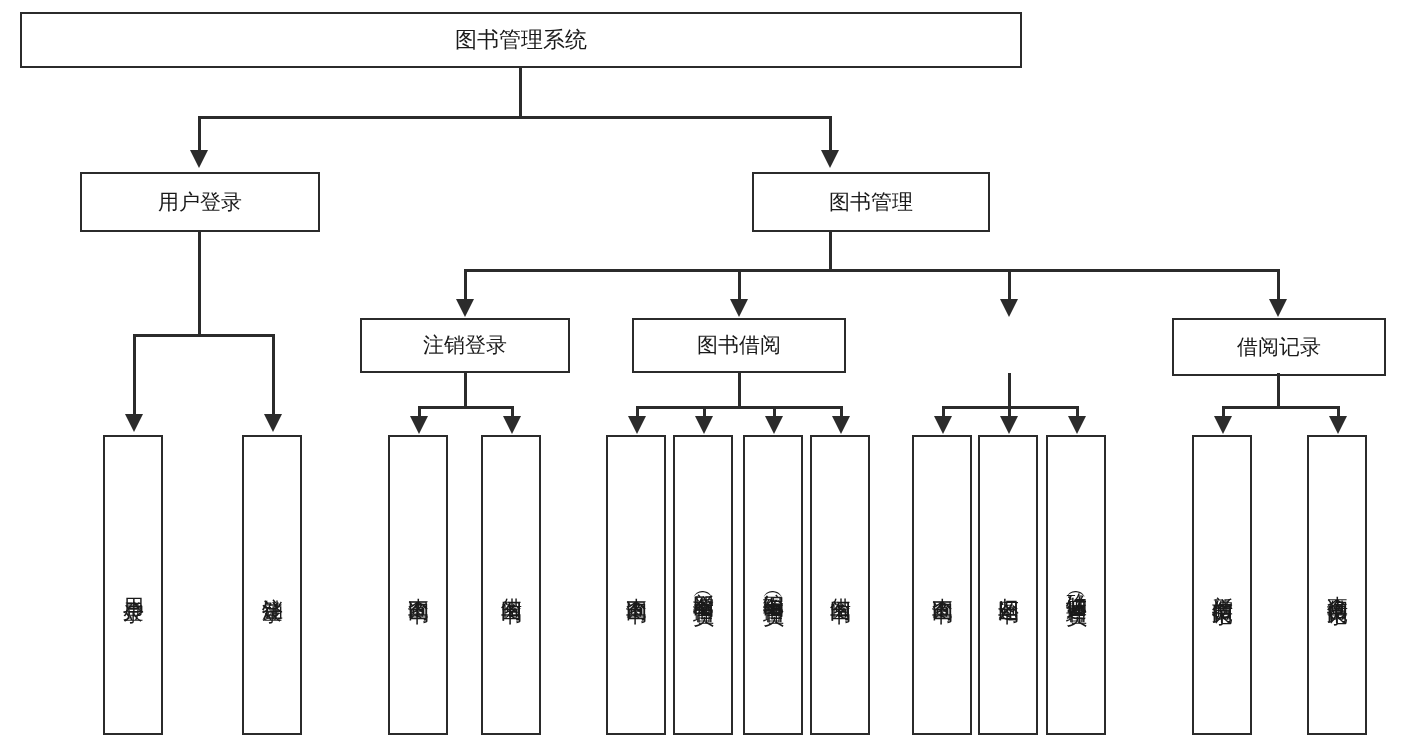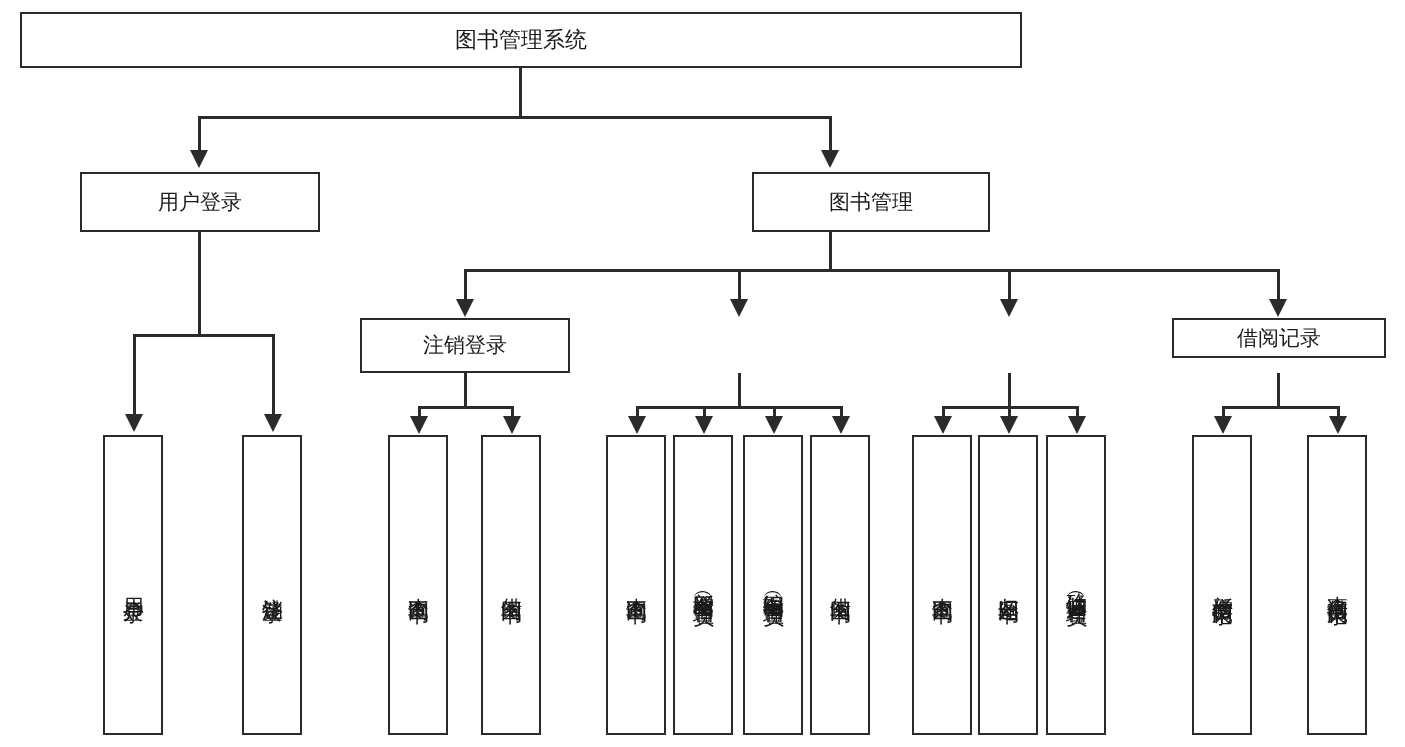--- a/index.html
+++ b/index.html
@@ -113,21 +113,24 @@
   <div class="vline" style="left:738px; top:269px; height:32px;"></div>
   <div class="arrow" style="left:730px; top:299px;"></div>
   <div class="vline" style="left:1008px; top:269px; height:32px;"></div>
   <div class="arrow" style="left:1000px; top:299px;"></div>
   <div class="vline" style="left:1277px; top:269px; height:32px;"></div>
   <div class="arrow" style="left:1269px; top:299px;"></div>
 
   <div class="node level2" style="left:360px; top:318px; width:210px; height:55px;">
     <span>注销登录</span>
   </div>
-  <div class="node level2" style="left:1172px; top:318px; width:214px; height:40px;">
+  <div class="node level2" style="left:632px; top:318px; width:214px; height:55px;">
+    <span>图书借阅</span>
+  </div>
+  <div class="node level2" style="left:1172px; top:318px; width:214px; height:58px;">
     <span>借阅记录</span>
   </div>
 
   <div class="vline" style="left:464px; top:373px; height:36px;"></div>
   <div class="hline" style="left:418px; top:406px; width:95px;"></div>
   <div class="vline" style="left:418px; top:406px; height:14px;"></div>
   <div class="arrow" style="left:410px; top:416px;"></div>
   <div class="vline" style="left:511px; top:406px; height:14px;"></div>
   <div class="arrow" style="left:503px; top:416px;"></div>
 

